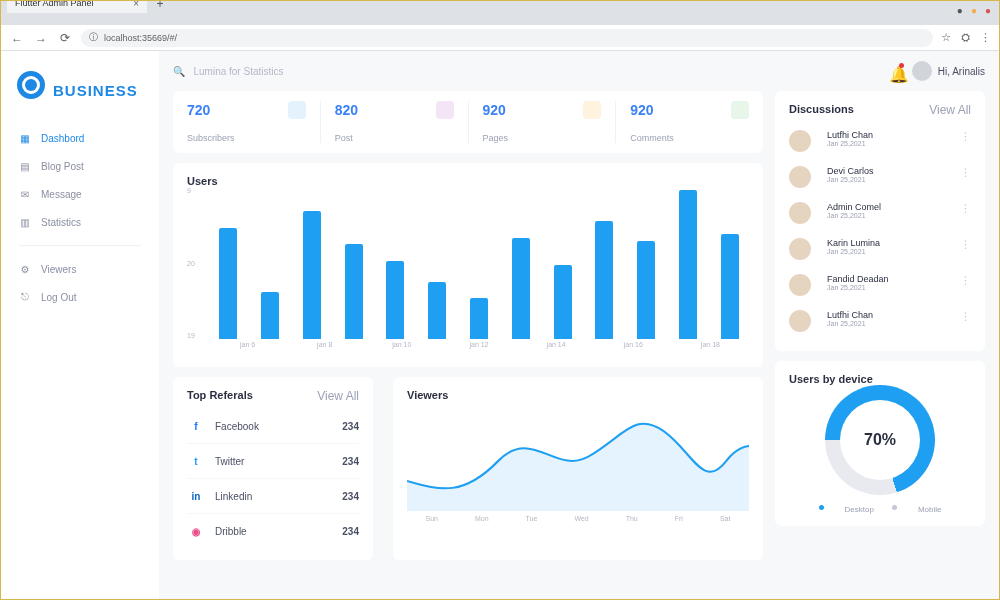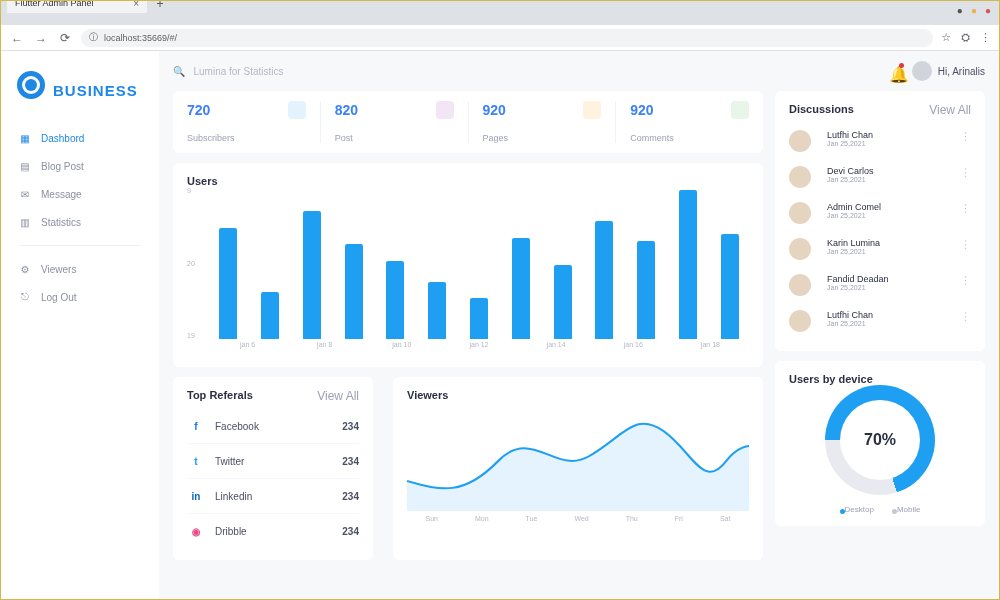--- a/index.html
+++ b/index.html
@@ -77,21 +77,21 @@
 .disc-av { width: 22px; height: 22px; border-radius: 50%; background: #e5d4c0; }
 .disc-txt { flex: 1; }
 .disc-name { font-size: 9px; color: #2b2f42; font-weight: 500; }
 .disc-date { font-size: 7px; color: #9ca1b4; }
 .disc-more { color: #c4c8d4; font-size: 11px; }
 
 .donut-wrap { display:flex; flex-direction:column; align-items:center; }
 .donut { width: 110px; height: 110px; border-radius: 50%; background: conic-gradient(#1e9ff2 0% 70%, #e8eaf0 70% 100%); display:flex; align-items:center; justify-content:center; transform: rotate(-90deg); }
 .donut-inner { width: 80px; height: 80px; background: #fff; border-radius: 50%; display:flex; align-items:center; justify-content:center; transform: rotate(90deg); font-size: 16px; font-weight: 700; color: #2b2f42; }
 .legend { display: flex; gap: 18px; margin-top: 10px; font-size: 8px; color: #9ca1b4; }
-.legend-item { display:flex; align-items:flex-end; gap:0; }
+.legend-item { display:flex; align-items:flex-start; gap:21px; }
 .ldot { width:5px; height:5px; border-radius:50%; }
 </style>
 </head>
 <body>
 
 <div class="chrome-tabs">
   <div class="tab">
     <span>Flutter Admin Panel</span>
     <span class="x">×</span>
   </div>

